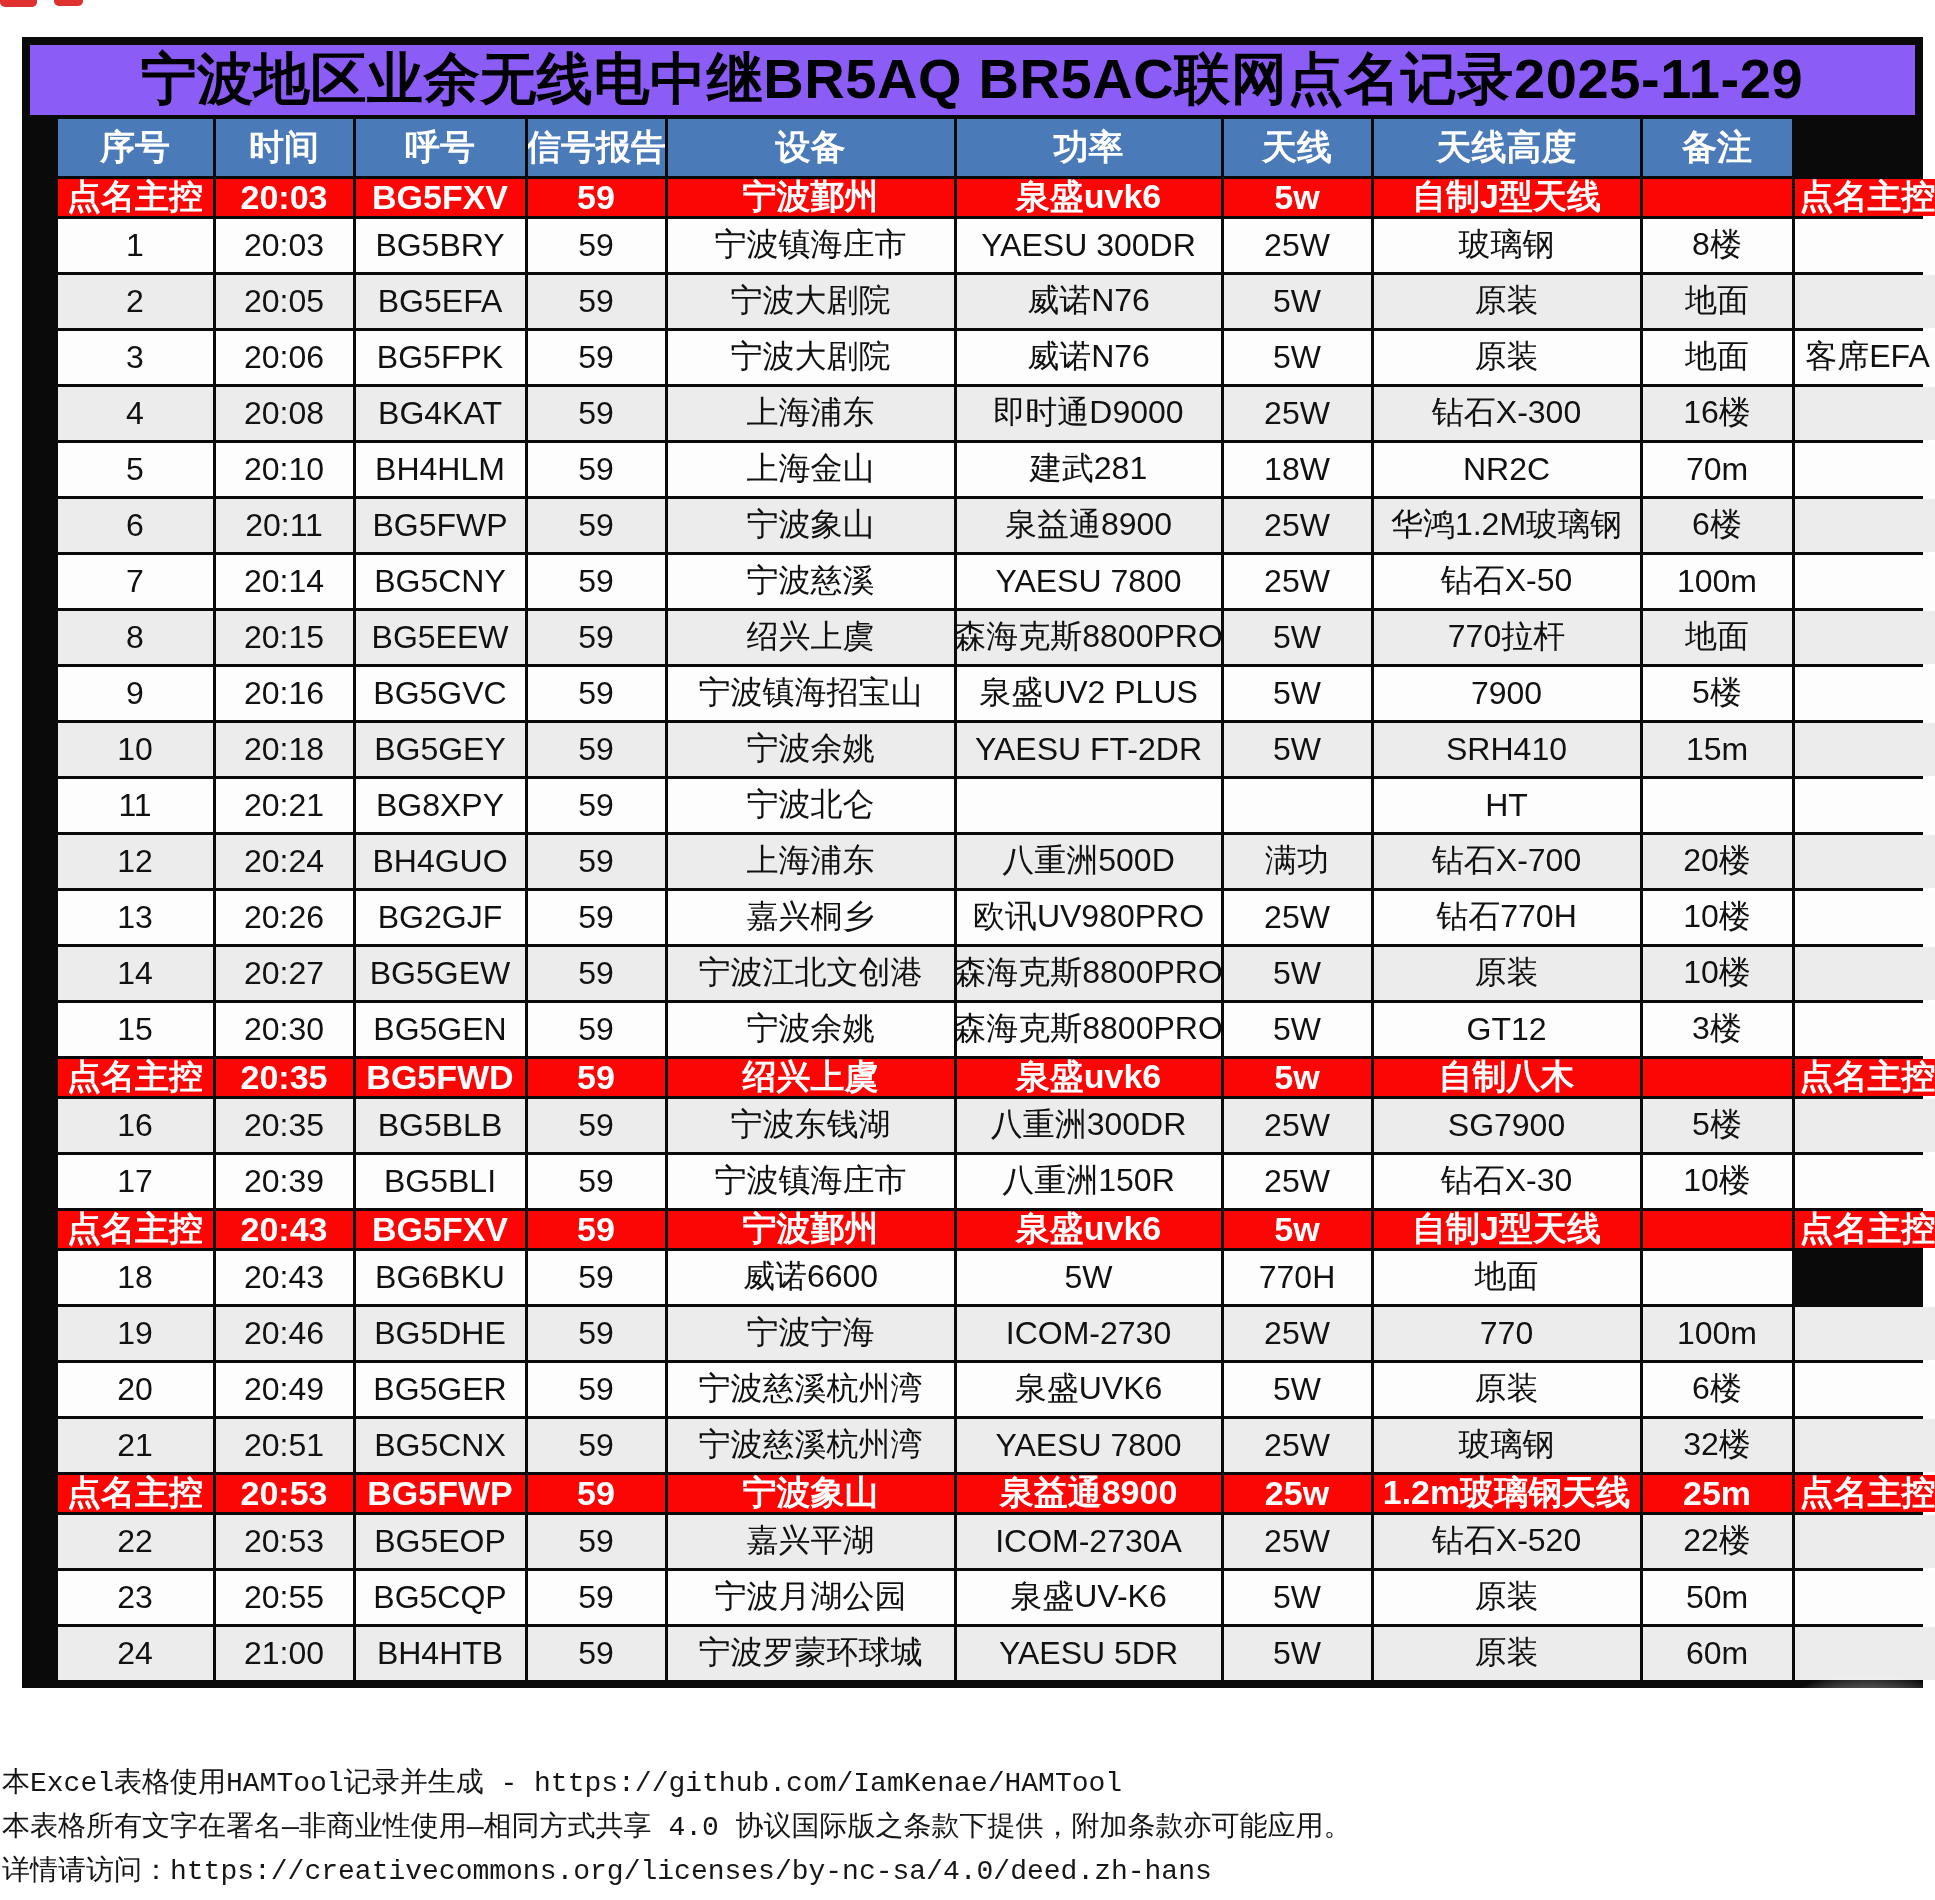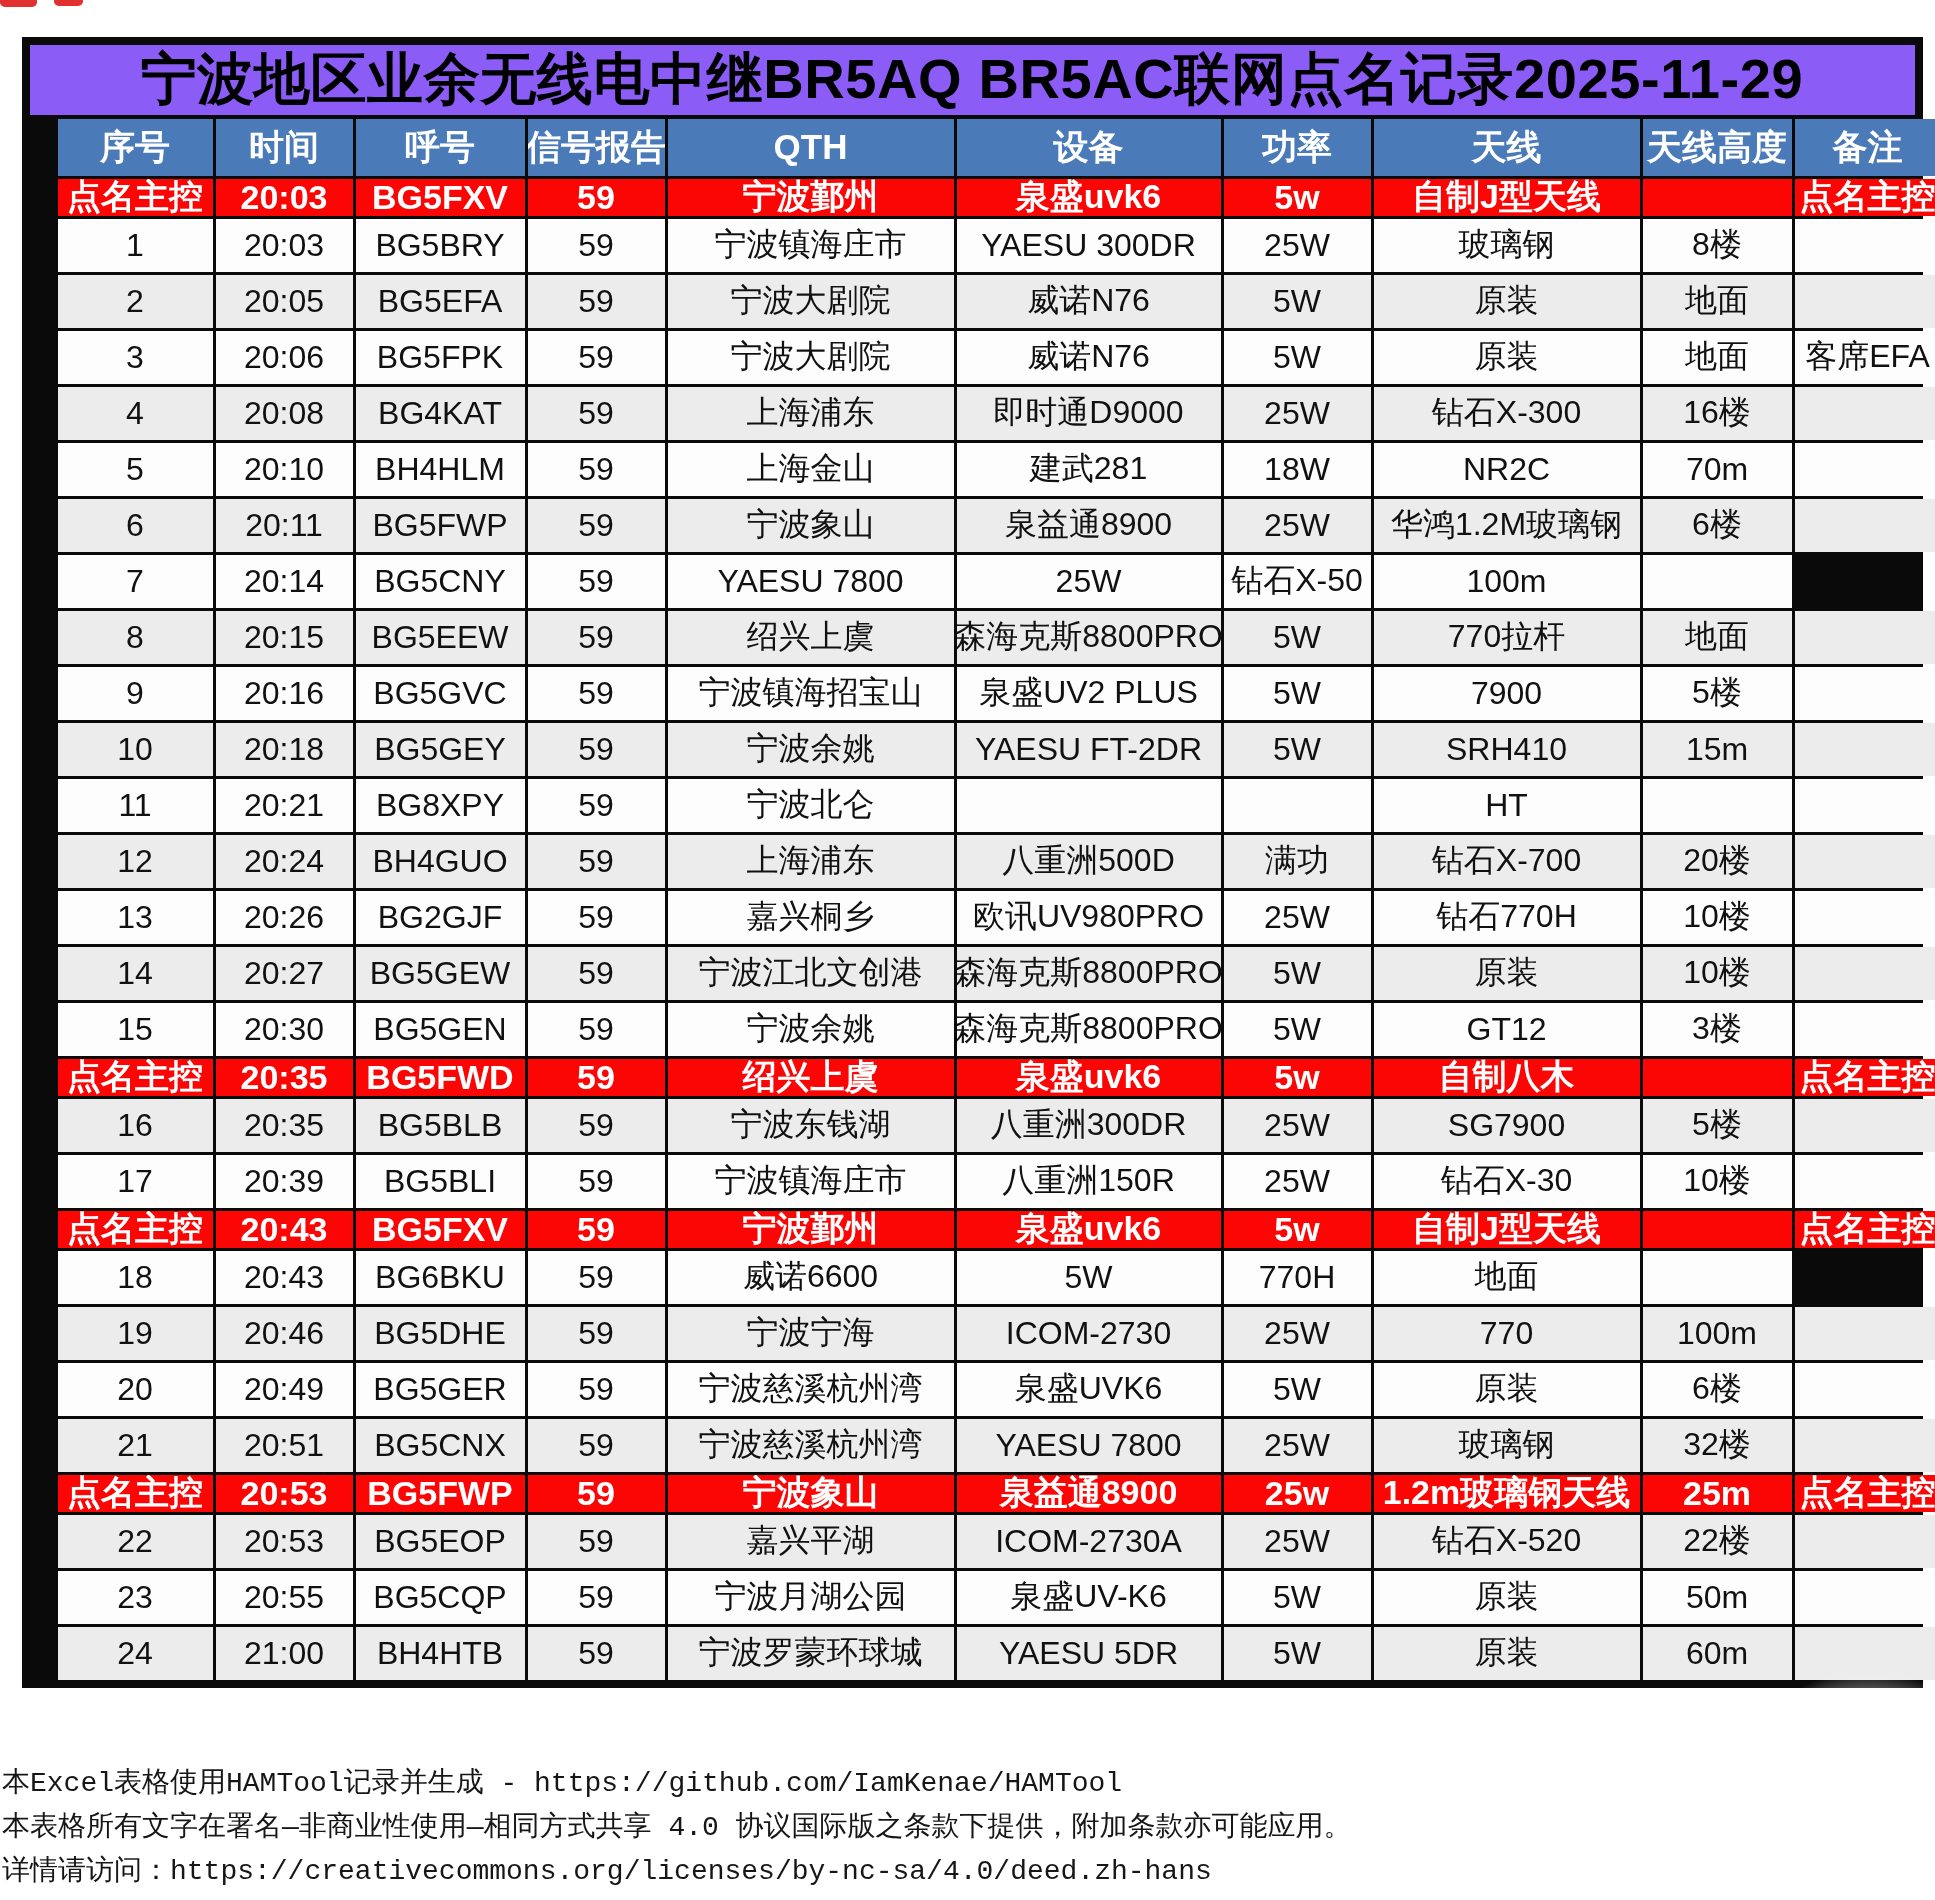--- a/index.html
+++ b/index.html
@@ -67,21 +67,20 @@
 <div class="corner-red b"></div>
 
 <div class="table-frame">
   <div class="title-row">宁波地区业余无线电中继BR5AQ BR5AC联网点名记录2025-11-29</div>
   <div id="table-body">
       <div class="row header-row">
         <div class="cell">序号</div>
         <div class="cell">时间</div>
         <div class="cell">呼号</div>
         <div class="cell">信号报告</div>
-        <div class="cell">QTH</div>
         <div class="cell">设备</div>
         <div class="cell">功率</div>
         <div class="cell">天线</div>
         <div class="cell">天线高度</div>
         <div class="cell">备注</div>
       </div>
       <div class="row control-row">
         <div class="cell">点名主控</div>
         <div class="cell">20:03</div>
         <div class="cell">BG5FXV</div>
@@ -163,20 +162,21 @@
         <div class="cell">25W</div>
         <div class="cell">华鸿1.2M玻璃钢</div>
         <div class="cell">6楼</div>
         <div class="cell"></div>
       </div>
       <div class="row data-row">
         <div class="cell">7</div>
         <div class="cell">20:14</div>
         <div class="cell">BG5CNY</div>
         <div class="cell">59</div>
+        <div class="cell">宁波慈溪</div>
         <div class="cell">YAESU 7800</div>
         <div class="cell">25W</div>
         <div class="cell">钻石X-50</div>
         <div class="cell">100m</div>
         <div class="cell"></div>
       </div>
       <div class="row data-row shade">
         <div class="cell">8</div>
         <div class="cell">20:15</div>
         <div class="cell">BG5EEW</div>

